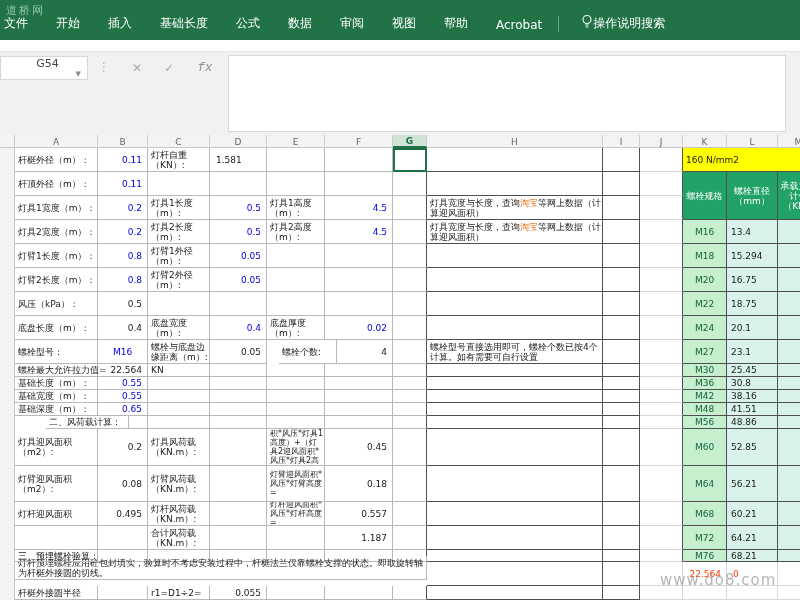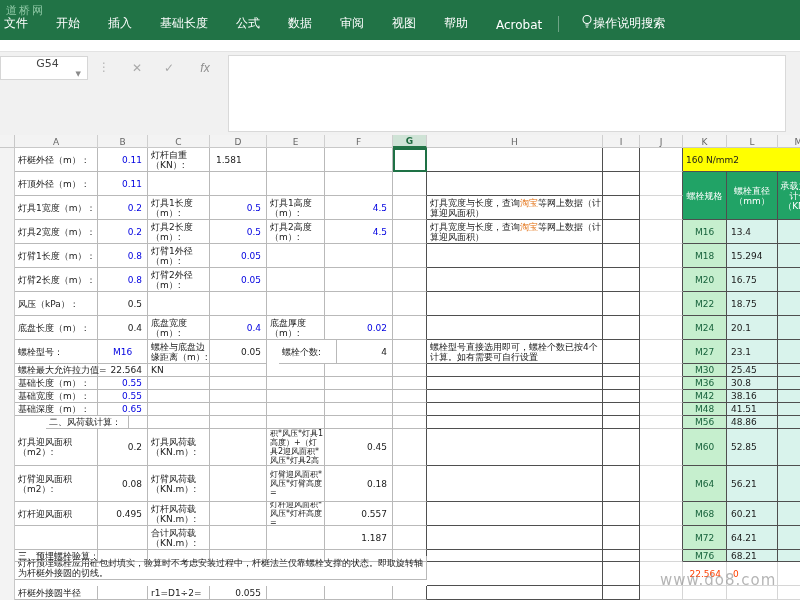--- a/index.html
+++ b/index.html
@@ -16,21 +16,21 @@
   
   .band{position:absolute;left:0;top:40px;width:800px;height:12px;background:#fff;border-bottom:1px solid #e3e3e3;box-sizing:border-box;}
   
   .fbar-area{position:absolute;left:0;top:52px;width:800px;height:83px;background:#f1f1f1;}
   .namebox{position:absolute;left:0;top:4px;width:88px;height:24px;background:#fff;border:1px solid #d6d6d6;
            display:flex;align-items:center;font-size:11px;color:#444;padding-left:7px;box-sizing:border-box;flex-direction:column;}
   .namebox .arrow{margin-left:auto;margin-right:6px;font-size:7px;color:#8a8a8a;}
   .fdots{position:absolute;left:98px;top:8px;color:#b5b5b5;font-size:12px;}
   .fbtn{position:absolute;top:4px;height:24px;width:26px;display:flex;align-items:center;justify-content:center;
         color:#a9a9a9;font-size:12px;}
-  .fx{font-style:italic;font-family:Liberation Sans, sans-serif;color:#8f8f8f;}
+  .fx{font-style:italic;font-family:Liberation Mono, monospace;color:#8f8f8f;}
   .fpanel{position:absolute;left:228px;top:3px;width:558px;height:77px;background:#fff;border:1px solid #d9d9d9;box-sizing:border-box;}
   
   .corner{position:absolute;left:0;top:135px;width:15px;height:13px;background:#f3f3f3;
           border-right:1px solid #c8c8c8;border-bottom:1px solid #c8c8c8;box-sizing:border-box;}
   .colhdrs{position:absolute;left:0;top:135px;width:800px;height:13px;background:#f3f3f3;border-bottom:1px solid #c8c8c8;box-sizing:border-box;}
   .colhdr{position:absolute;top:0;height:13px;font-size:9px;color:#666;display:flex;align-items:center;justify-content:center;
           border-right:1px solid #cfcfcf;box-sizing:border-box;}
   .selhdr{background:#cfe3d6;color:#1e6b40;font-weight:bold;border-bottom:2px solid #217346;}
   .rowstrip{position:absolute;left:0;top:148px;width:15px;height:452px;background:#f3f3f3;
             border-right:1px solid #c8c8c8;box-sizing:border-box;}

